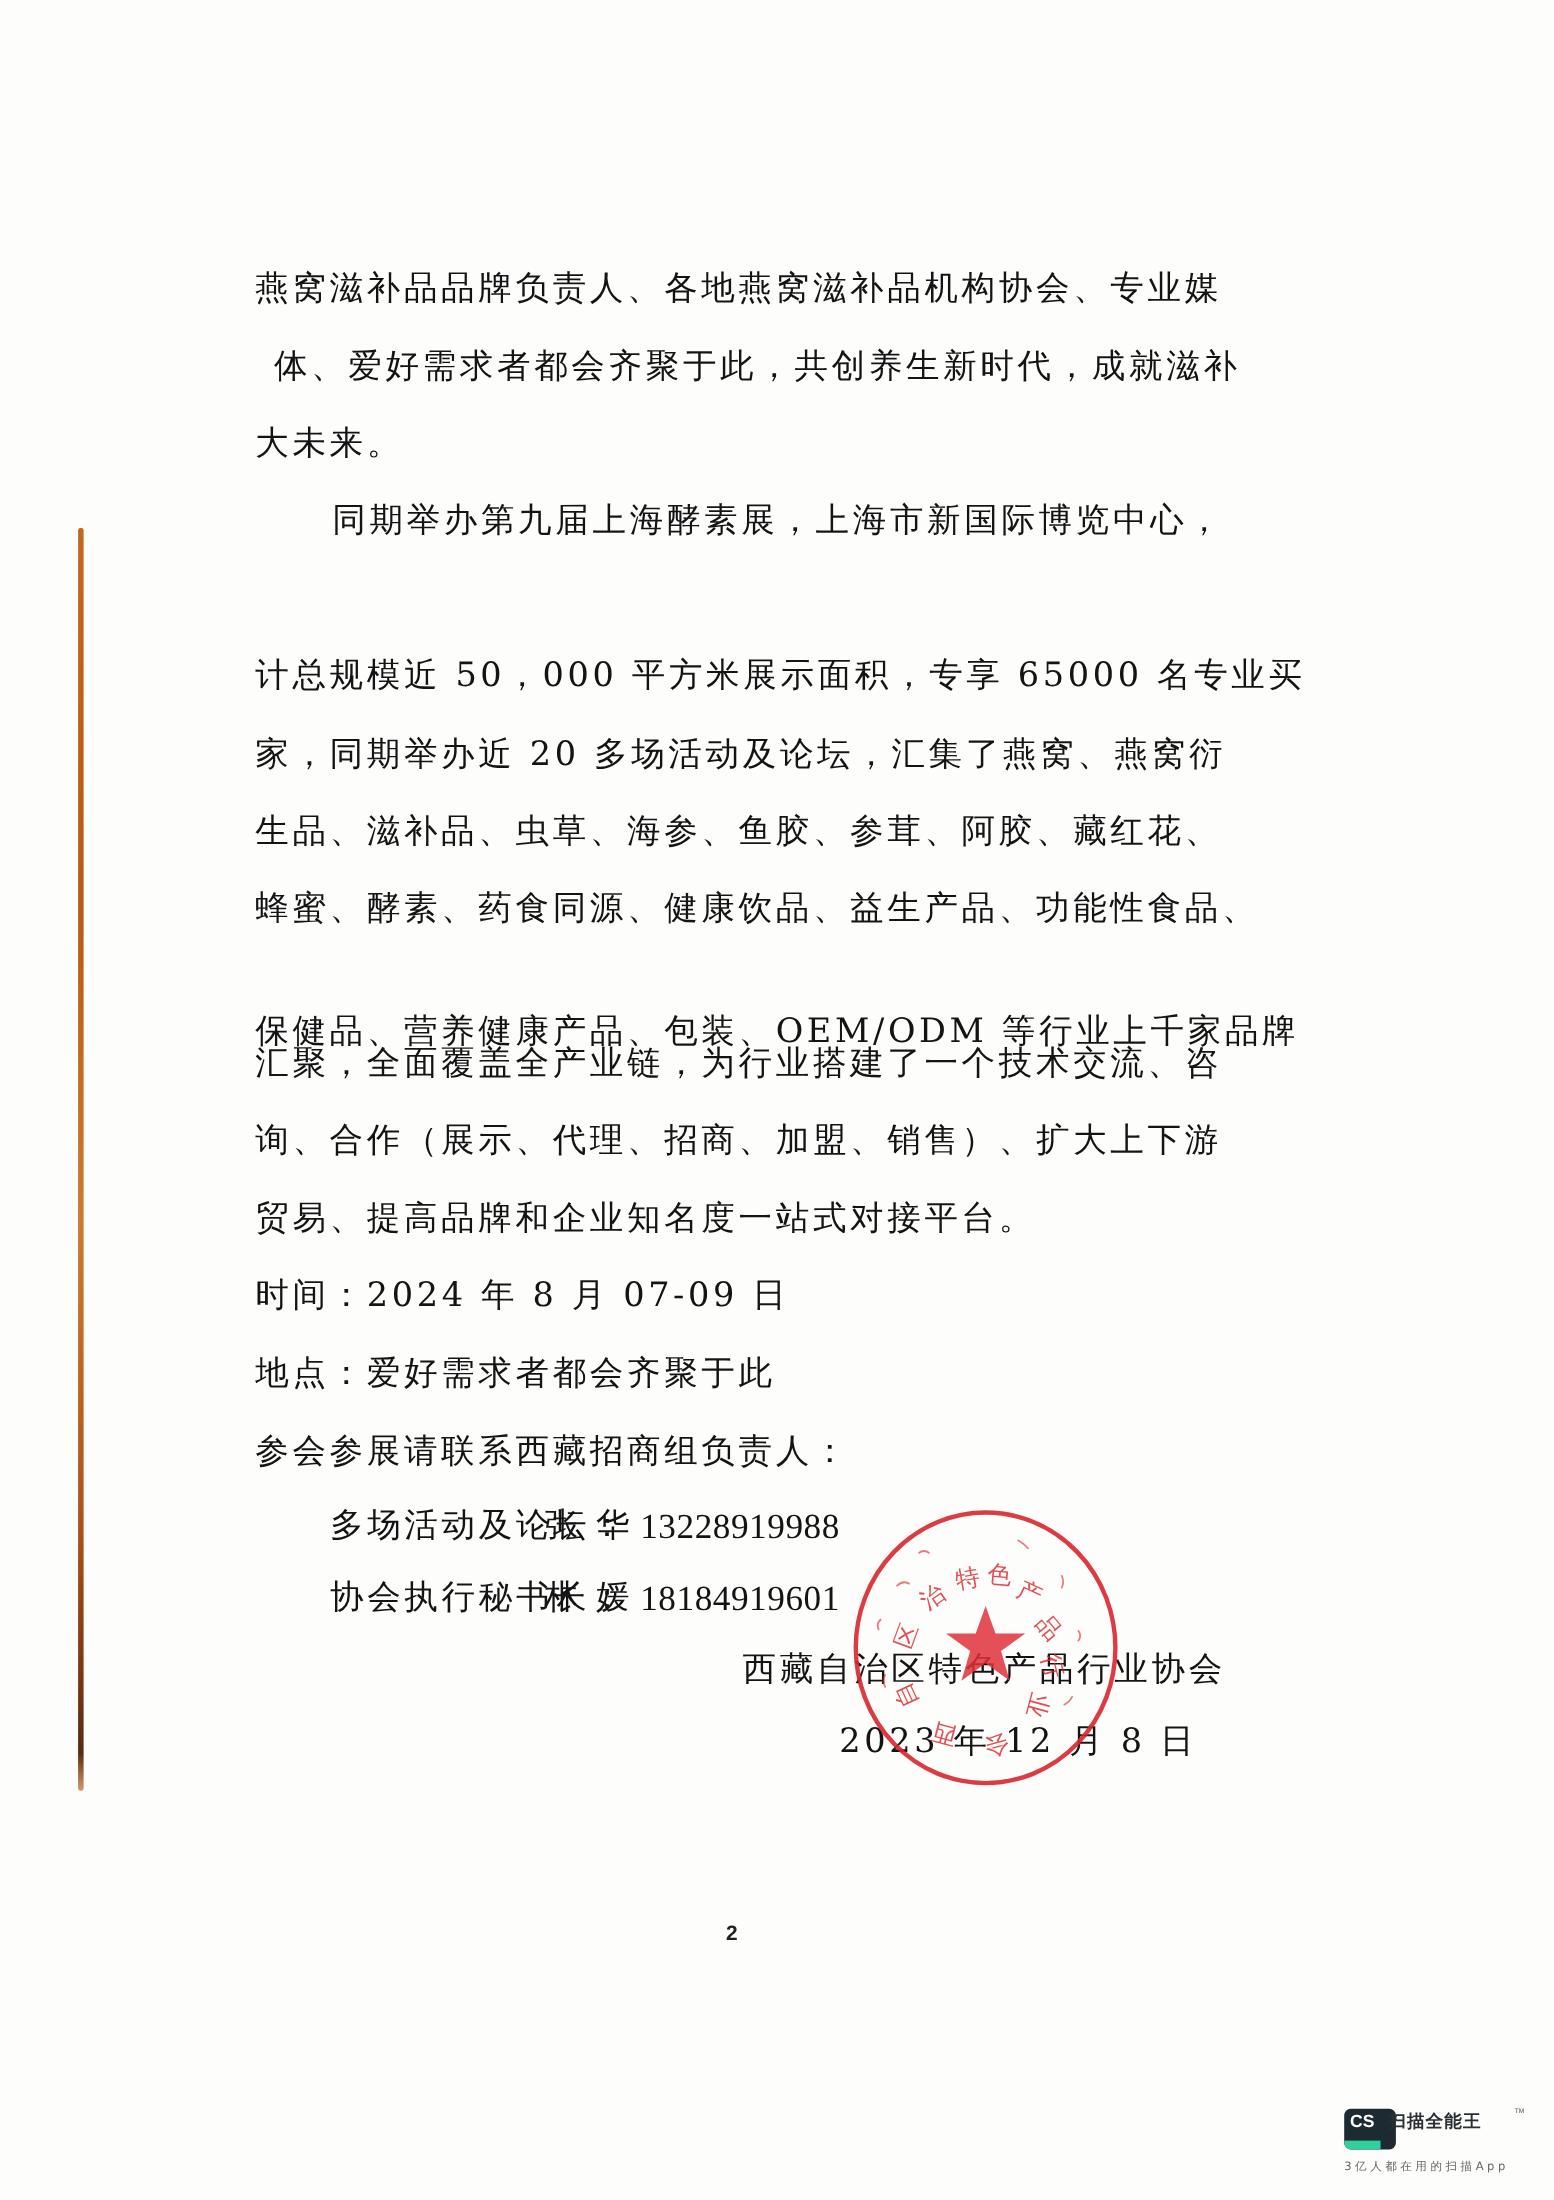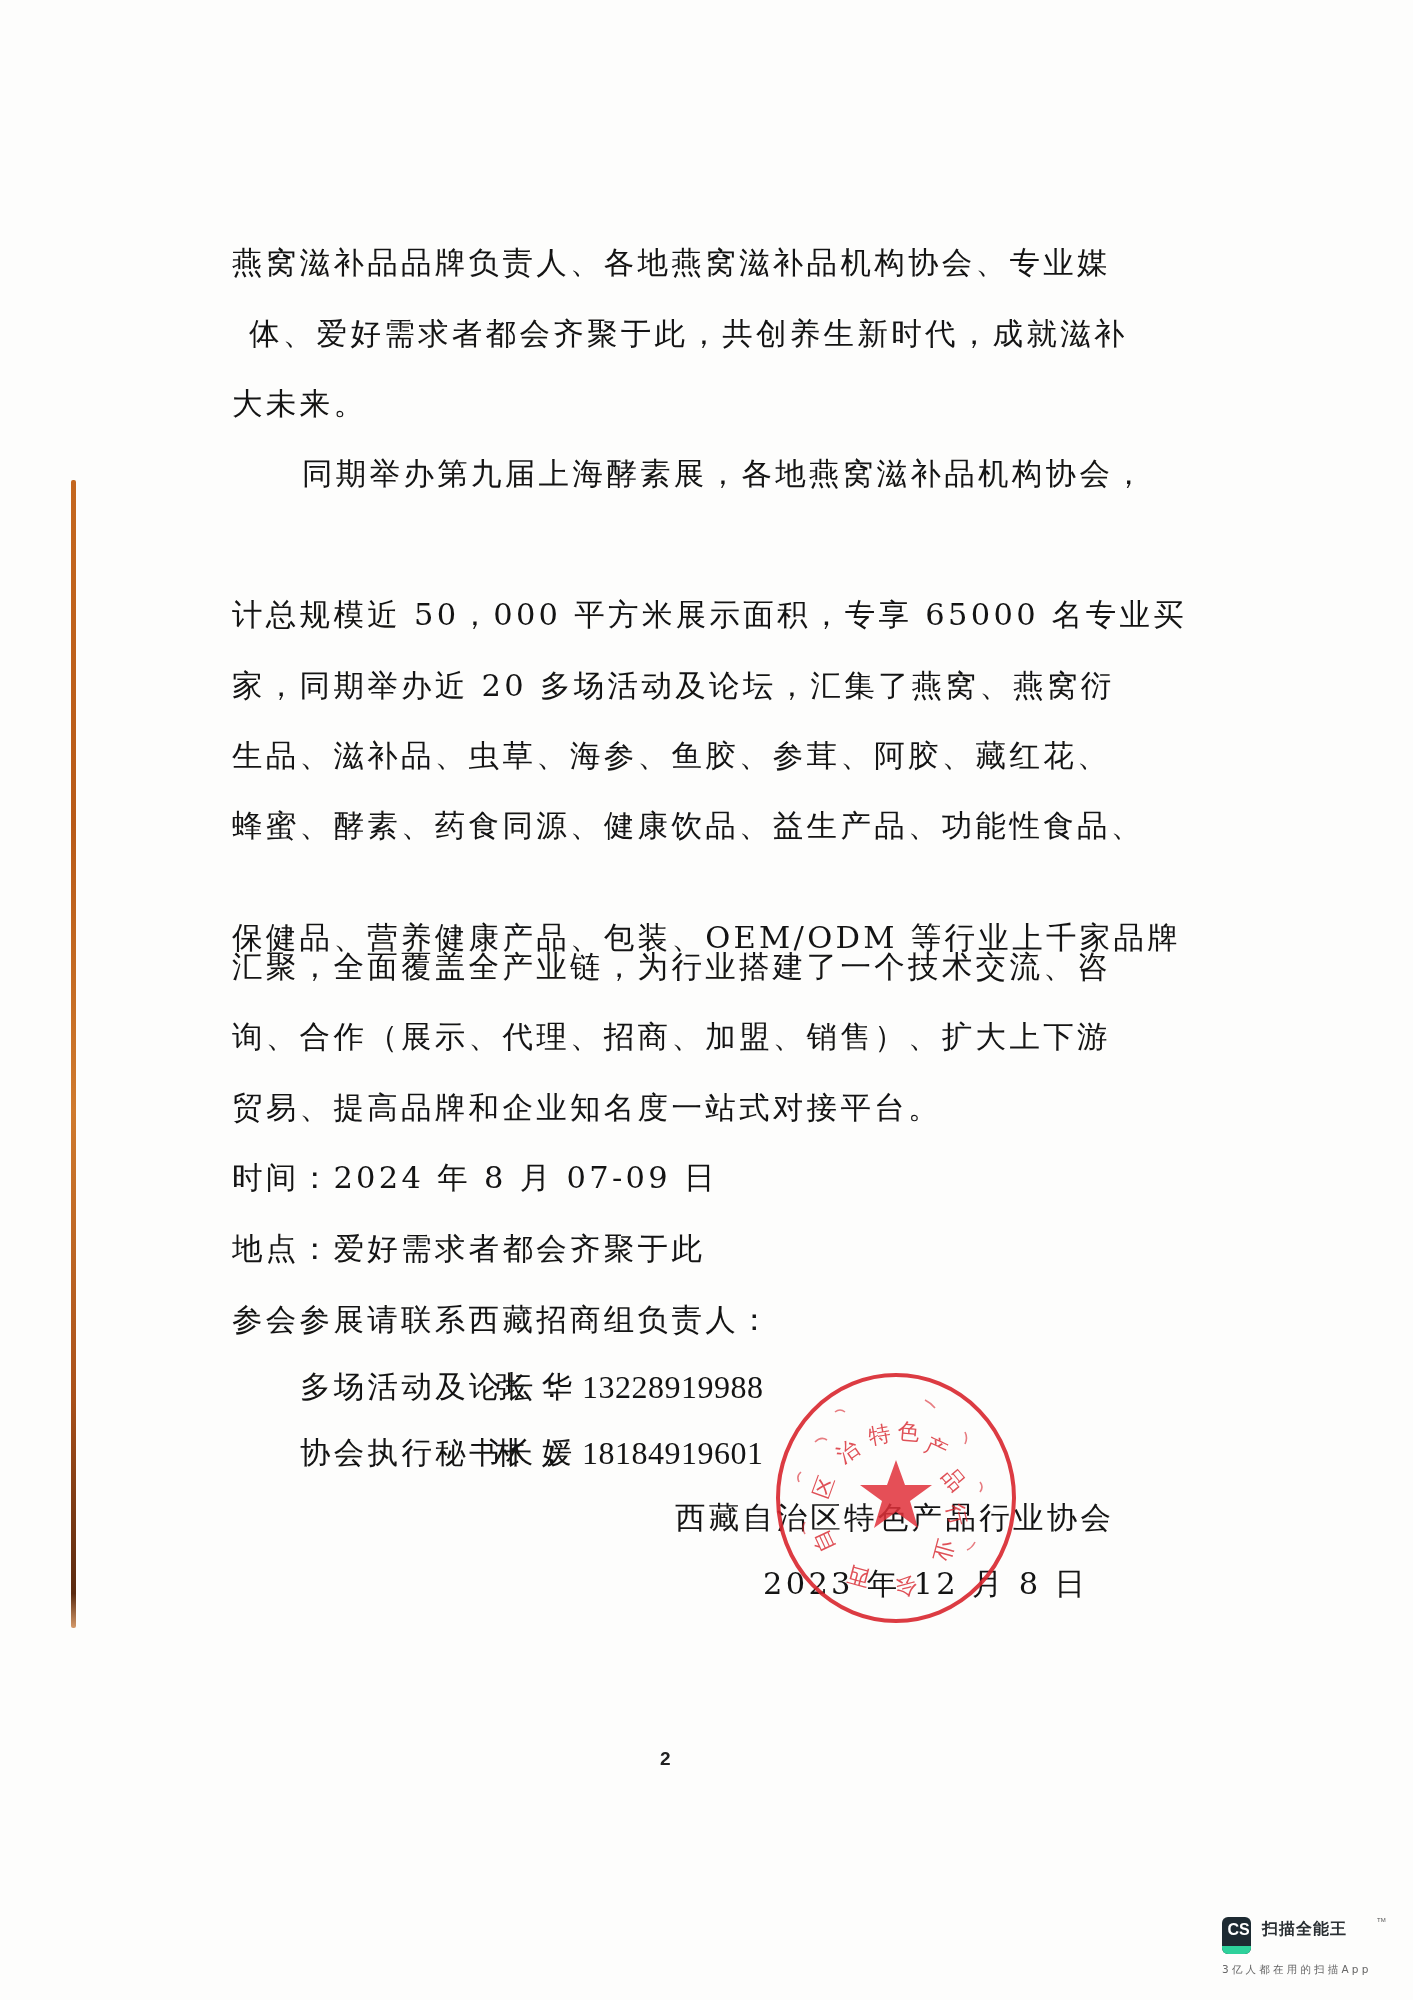--- a/index.html
+++ b/index.html
@@ -23,21 +23,21 @@
     .stamp {
       position: absolute; left: 775px; top: 1372px; width: 242px; height: 252px;
       pointer-events: none;
     }
     .page-number {
       position: absolute; left: 660px; top: 1748px; font-family: "Liberation Sans", sans-serif;
       font-size: 19px; font-weight: bold; color: #222;
     }
     .cs-logo { position: absolute; left: 1222px; top: 1917px; width: 180px; height: 70px; }
     .cs-icon {
-      position: absolute; left: 0; top: 0; width: 29px; height: 37px; border-radius: 6px;
+      position: absolute; left: 0; top: 0; width: 47px; height: 37px; border-radius: 6px;
       background: #1d2a32; overflow: hidden;
     }
     .cs-icon .cs-text {
       position: absolute; left: 0; top: 4px; width: 33px; text-align: center;
       font-family: "Liberation Sans", sans-serif; font-weight: bold; font-size: 16px; color: #fff;
     }
     .cs-icon .cs-strip { position: absolute; left: 0; bottom: 0; width: 33px; height: 8px; background: #2ed19b; }
     .cs-name {
       position: absolute; left: 40px; top: 2px; font-family: "DejaVu Sans", sans-serif;
       font-size: 16px; font-weight: bold; color: #2a2f33; letter-spacing: 1px; white-space: nowrap;
@@ -51,21 +51,21 @@
 </head>
 <body>
 
 <div class="page">
 
   <div class="scan-edge"></div>
 
   <div class="line" style="left:232px; top:243px;">燕窝滋补品品牌负责人、各地燕窝滋补品机构协会、专业媒</div>
   <div class="line" style="left:249px; top:314px;">体、爱好需求者都会齐聚于此，共创养生新时代，成就滋补</div>
   <div class="line" style="left:232px; top:384px;">大未来。</div>
-  <div class="line" style="left:302px; top:454px;">同期举办第九届上海酵素展，各地燕窝滋补品机构协会，</div>
+  <div class="line" style="left:302px; top:454px;">同期举办第九届上海酵素展，上海市新国际博览中心，</div>
   <div class="line" style="left:232px; top:595px;">计总规模近 50，000 平方米展示面积，专享 65000 名专业买</div>
   <div class="line" style="left:232px; top:666px;">家，同期举办近 20 多场活动及论坛，汇集了燕窝、燕窝衍</div>
   <div class="line" style="left:232px; top:736px;">生品、滋补品、虫草、海参、鱼胶、参茸、阿胶、藏红花、</div>
   <div class="line" style="left:232px; top:806px;">蜂蜜、酵素、药食同源、健康饮品、益生产品、功能性食品、</div>
   <div class="line" style="left:232px; top:918px;">保健品、营养健康产品、包装、OEM/ODM 等行业上千家品牌</div>
   <div class="line" style="left:232px; top:947px;">汇聚，全面覆盖全产业链，为行业搭建了一个技术交流、咨</div>
   <div class="line" style="left:232px; top:1017px;">询、合作（展示、代理、招商、加盟、销售）、扩大上下游</div>
   <div class="line" style="left:232px; top:1088px;">贸易、提高品牌和企业知名度一站式对接平台。</div>
 
   <div class="line" style="left:232px; top:1158px;">

